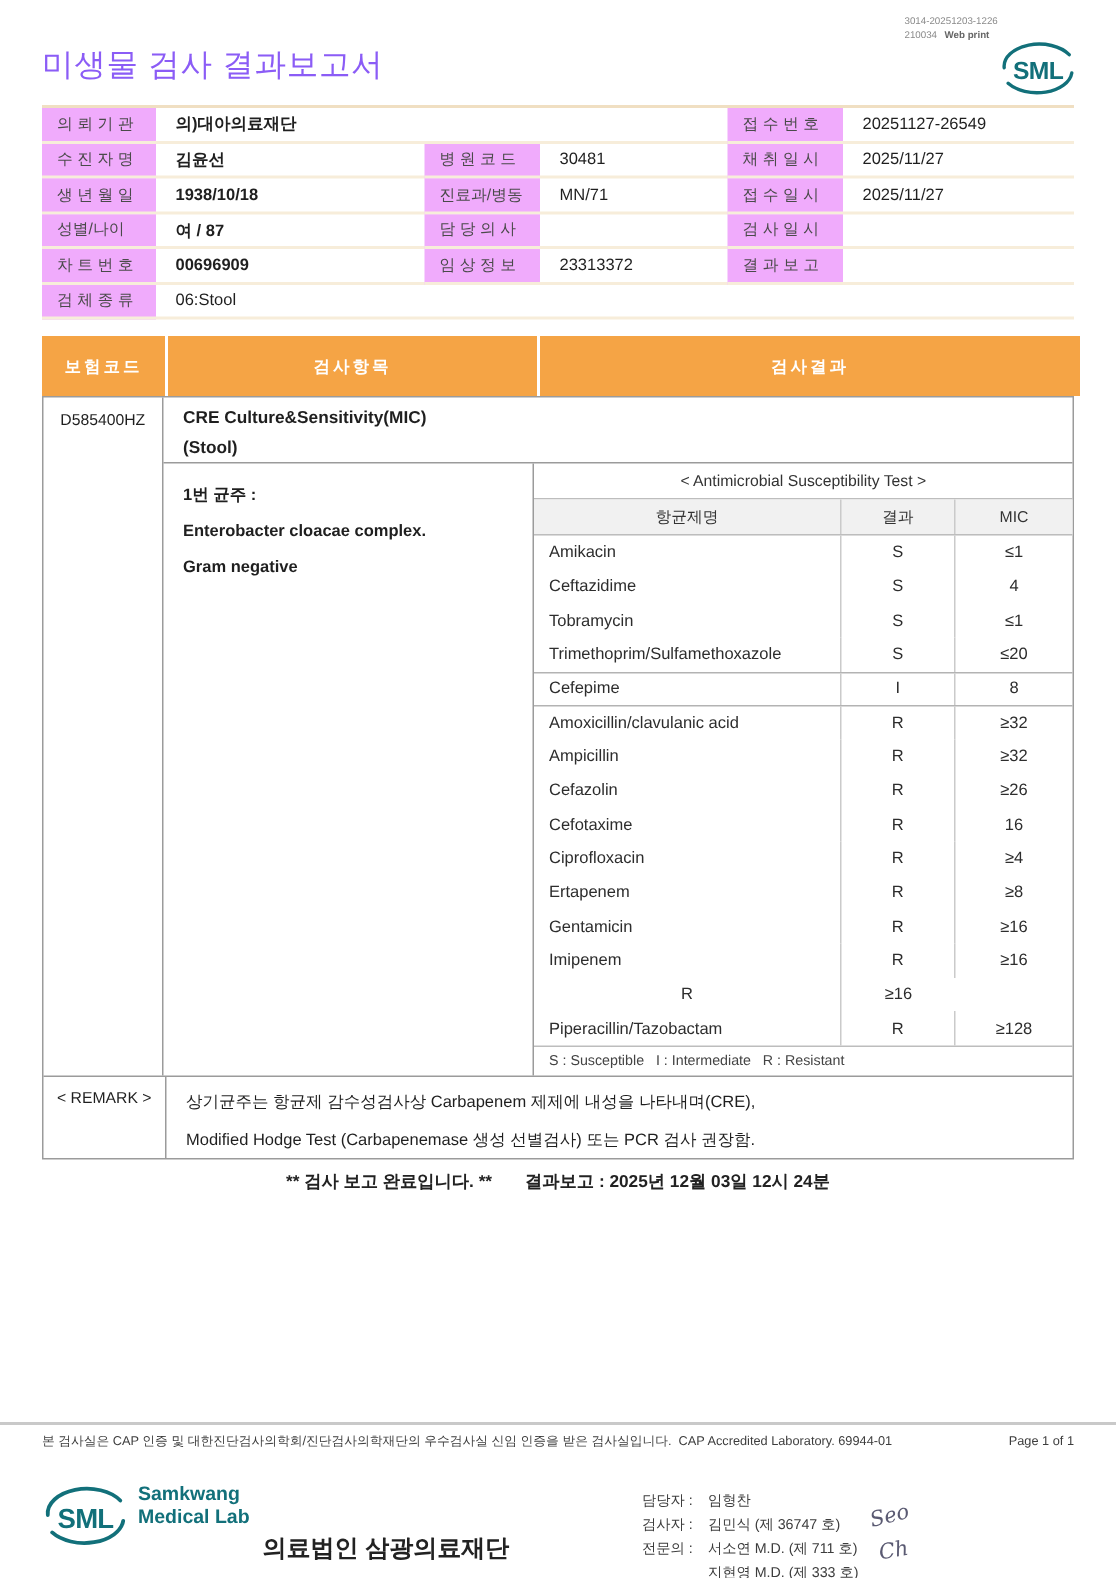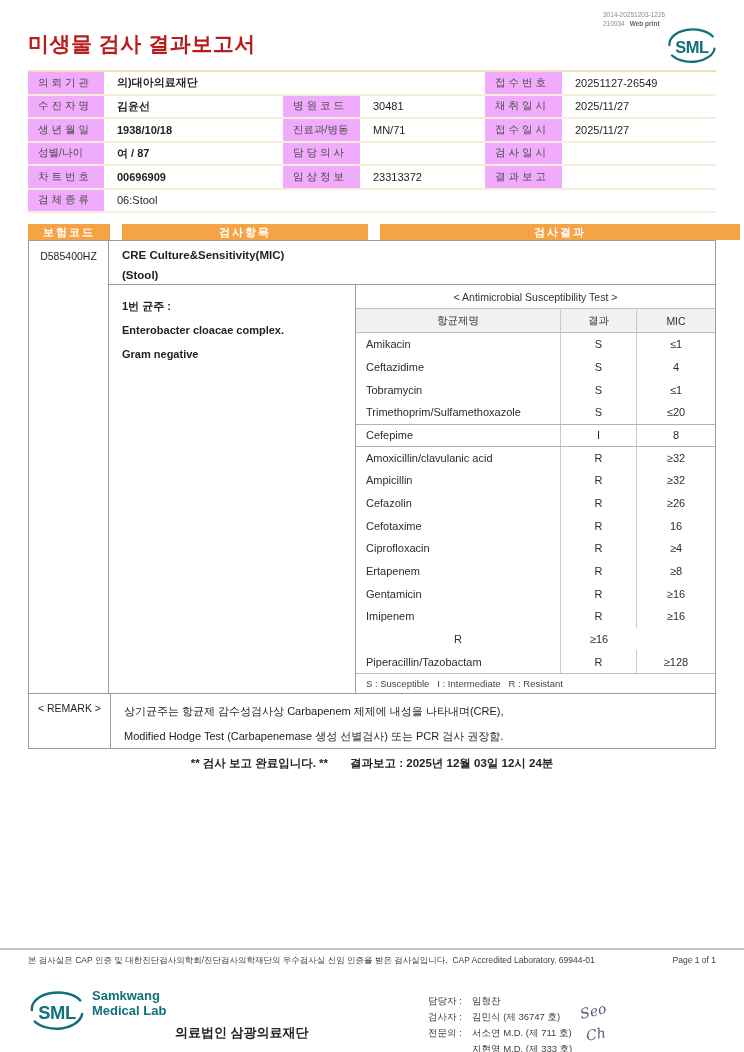--- a/index.html
+++ b/index.html
@@ -7,39 +7,39 @@
     position:relative;width:744px;height:1052px;background:#fff;overflow:hidden;
     font-family:"Liberation Sans","DejaVu Sans",sans-serif;color:#222;
   }
   .content{padding:0 28px;}
 
   
   .print-info{position:absolute;left:603px;top:10px;font-size:6.5px;line-height:9px;color:#8a8a8a;}
   .print-info .bold{font-weight:bold;color:#666;margin-left:5px;}
 
   
-  .title{margin:30px 0 0 0;font-size:21px;line-height:27px;font-weight:bold;color:#b91c1c;letter-spacing:.5px;}
+  .title{margin:30px 0 0 0;font-size:21px;line-height:27px;font-weight:normal;color:#8b5cf6;letter-spacing:.5px;}
   .logo-top{position:absolute;left:666px;top:26px;}
 
   
   .ptable{
     margin-top:13px;width:688px;border-top:2px solid #F0DFC2;
     display:grid;grid-template-columns:76px 179px 77px 125px 77px 154px;grid-auto-rows:23.5px;
   }
   .ptable .cell{border-bottom:2px solid #F7EDDA;display:flex;align-items:center;box-sizing:border-box;font-size:11px;}
   .ptable .lab{background:#f0abfc;color:#4a4a4a;font-size:10.5px;padding-left:10px;letter-spacing:3px;white-space:nowrap;}
   .ptable .lab.tight{letter-spacing:0;}
   .ptable .val{padding-left:13px;color:#1f1f1f;}
   .ptable .val.b{font-weight:bold;}
   .sp3{grid-column:span 3;}
   .sp5{grid-column:span 5;}
 
   
   .rtable{margin-top:11px;width:688px;}
-  .rhead{display:grid;grid-template-columns:82px 246px 360px;column-gap:12px;height:16px;}
+  .rhead{display:grid;grid-template-columns:82px 246px 360px;column-gap:2px;height:40px;}
   .rhead div{background:#F5A445;color:#fff;font-size:11px;font-weight:bold;letter-spacing:2px;
     display:flex;align-items:center;justify-content:center;}
   .rbody{border:1px solid #9b9b9b;box-sizing:border-box;}
   .rupper{display:flex;}
   .code-cell{width:82px;border-right:1px solid #9b9b9b;box-sizing:border-box;
     font-size:10.5px;color:#1f1f1f;padding-top:9px;text-align:center;}
   .rcontent{flex:1;}
   .cre-row{height:44px;border-bottom:1px solid #9b9b9b;box-sizing:border-box;
     font-size:11.5px;font-weight:bold;color:#1f1f1f;padding:4px 0 0 13px;line-height:20px;}
   .mid-row{display:flex;height:408px;}
@@ -69,21 +69,21 @@
   .completion .gap{display:inline-block;width:22px;}
 
   
   .footer-rule{position:absolute;left:0;top:948px;width:744px;border-top:2px solid #C9C9C9;}
   .footer-cap{position:absolute;left:28px;top:955px;width:688px;display:flex;justify-content:space-between;
     font-size:8.5px;color:#3d3d3d;white-space:pre;}
   .footer-main{position:absolute;left:28px;top:988px;width:688px;display:flex;}
   .flogo{width:147px;display:flex;align-items:flex-start;}
   .flogo .wordmark{margin:0 0 0 6px;font-size:13px;line-height:15px;color:#12707A;font-weight:bold;}
   .forg{width:253px;font-size:9.5px;line-height:16px;color:#3d3d3d;padding-top:5px;white-space:pre;}
-  .forg .org-name{font-weight:bold;color:#222;font-size:13px;}
+  .forg .org-name{font-weight:bold;color:#222;font-size:16px;}
   .fstaff{width:200px;font-size:9.5px;line-height:16px;color:#3d3d3d;padding-top:5px;}
   .fstaff .role{display:inline-block;width:44px;}
   .sig{position:absolute;font-family:"DejaVu Serif","Liberation Serif",serif;font-style:italic;color:#5a5a72;}
   .sig1{left:580px;top:1003px;font-size:14px;transform:rotate(-14deg);}
   .sig2{left:586px;top:1026px;font-size:14px;transform:rotate(-10deg);}
 
   svg text{font-family:"Liberation Sans","DejaVu Sans",sans-serif;}
 </style>
 </head>
 <body>

